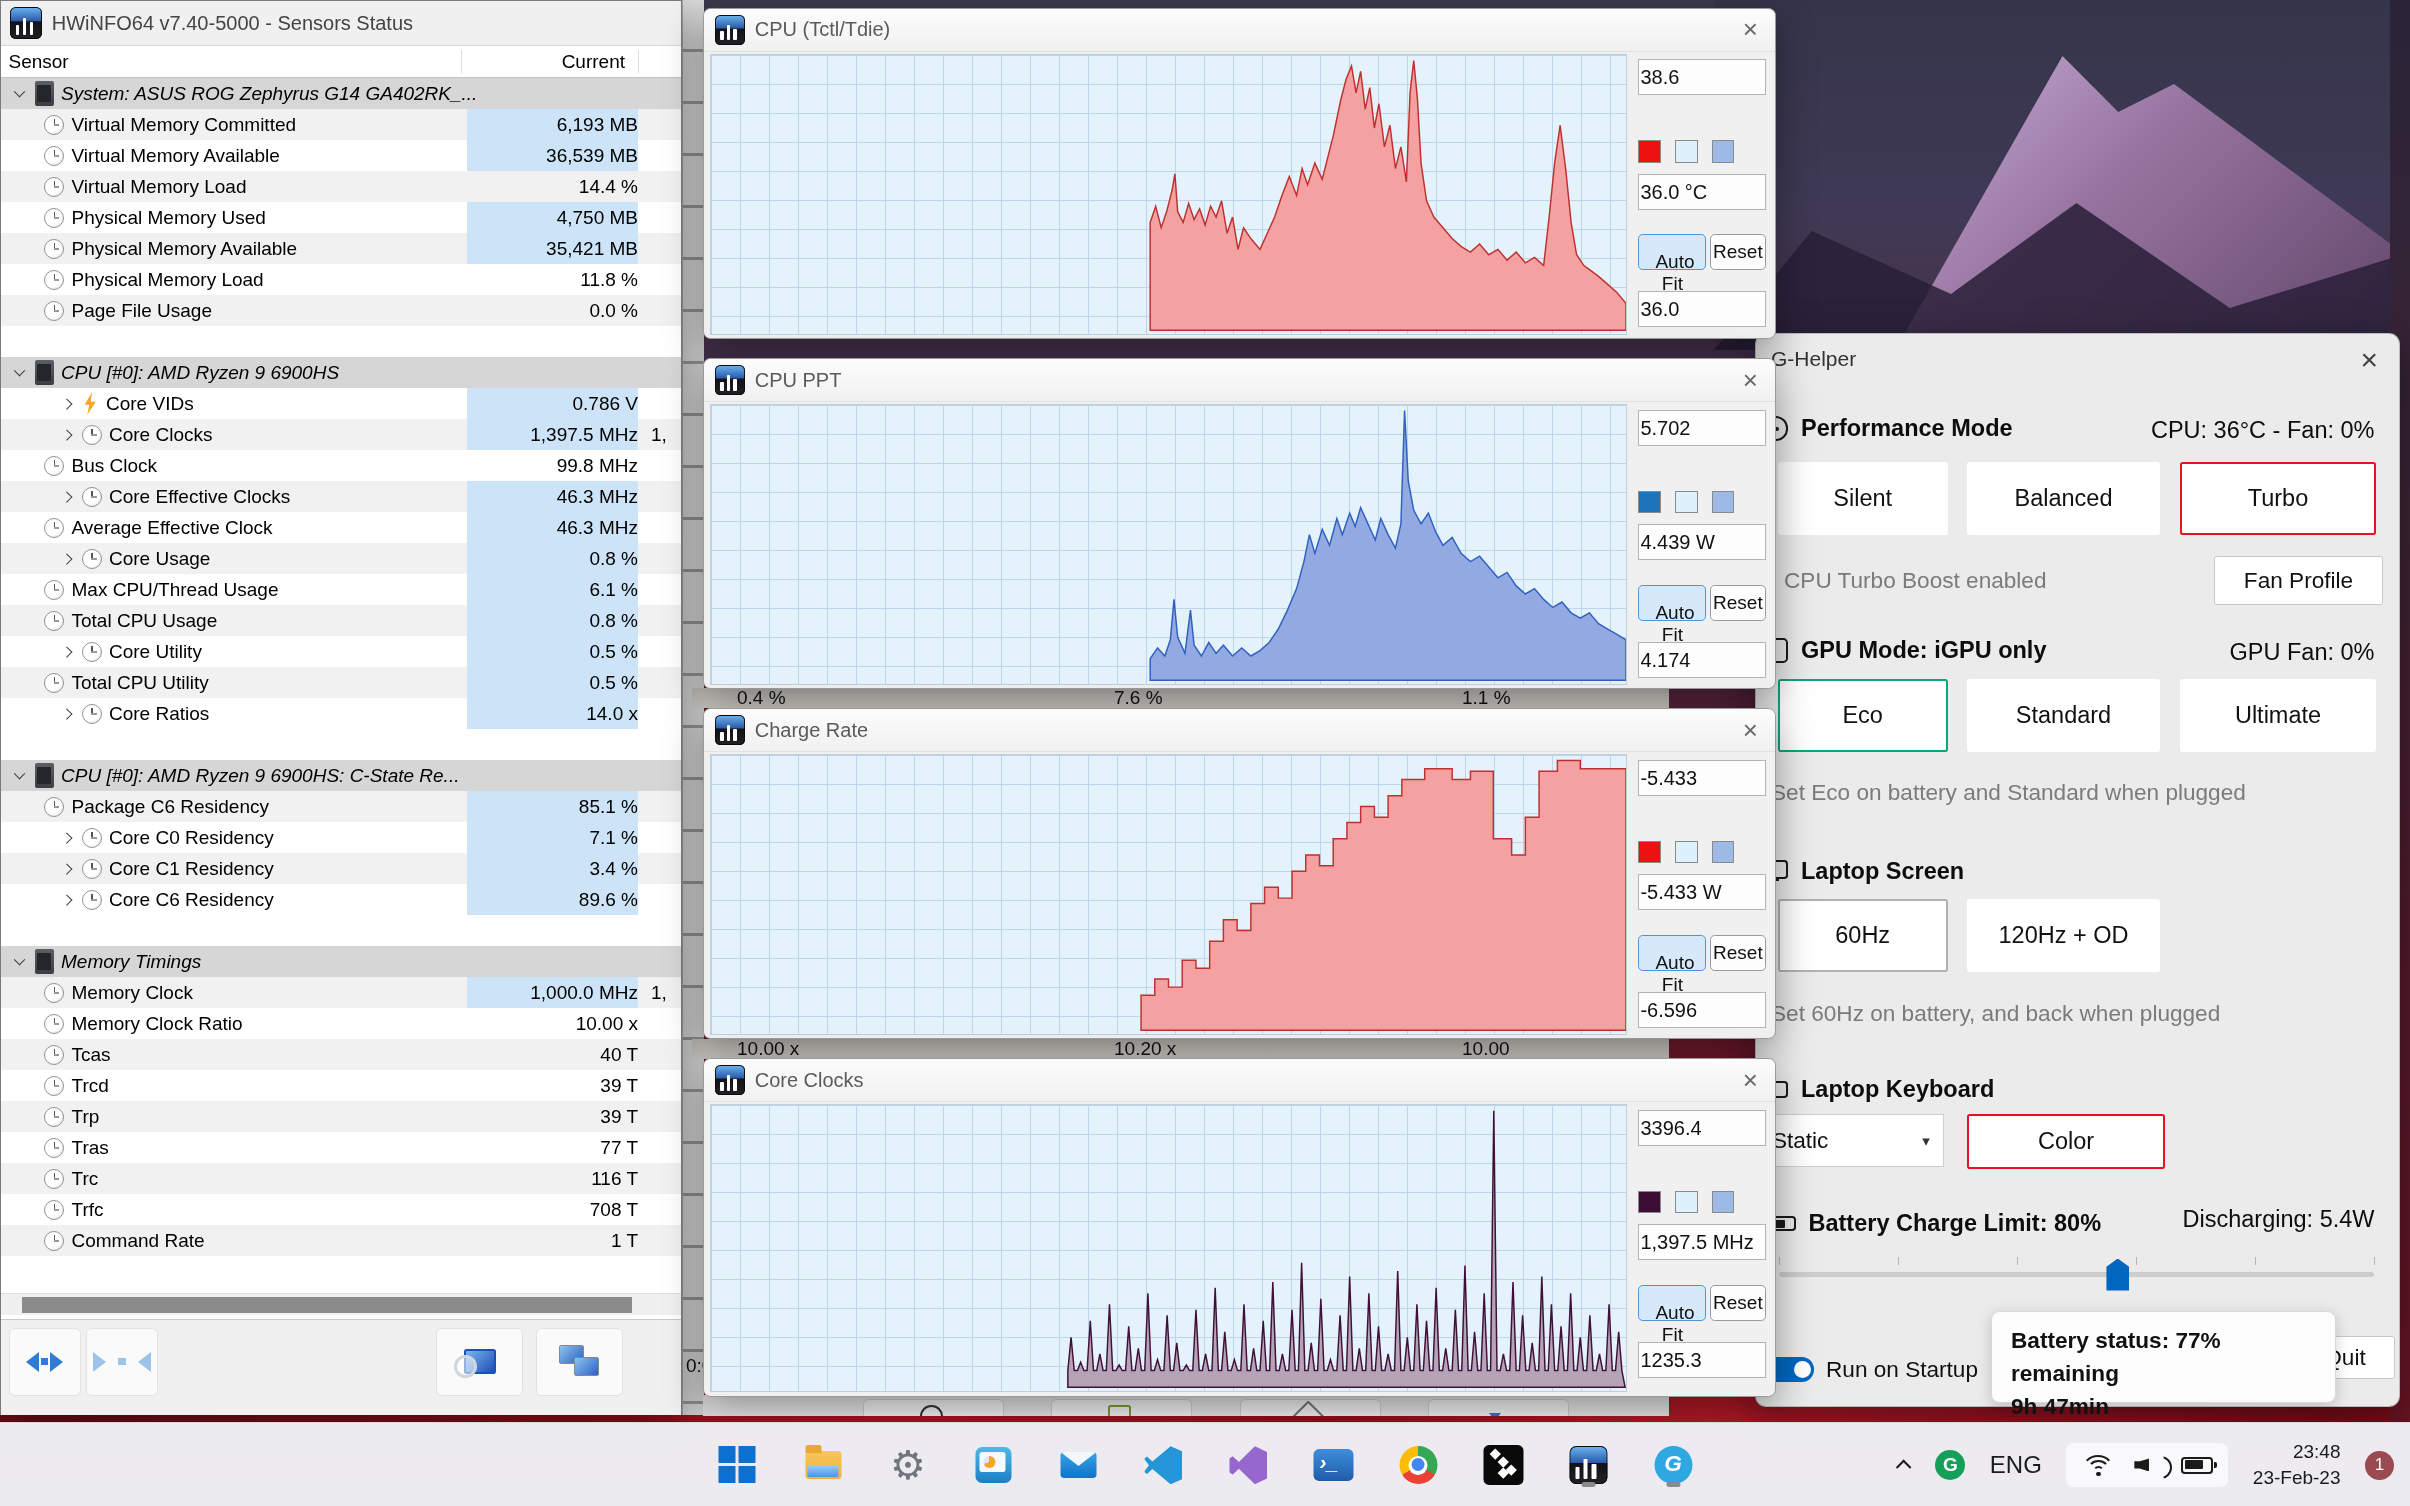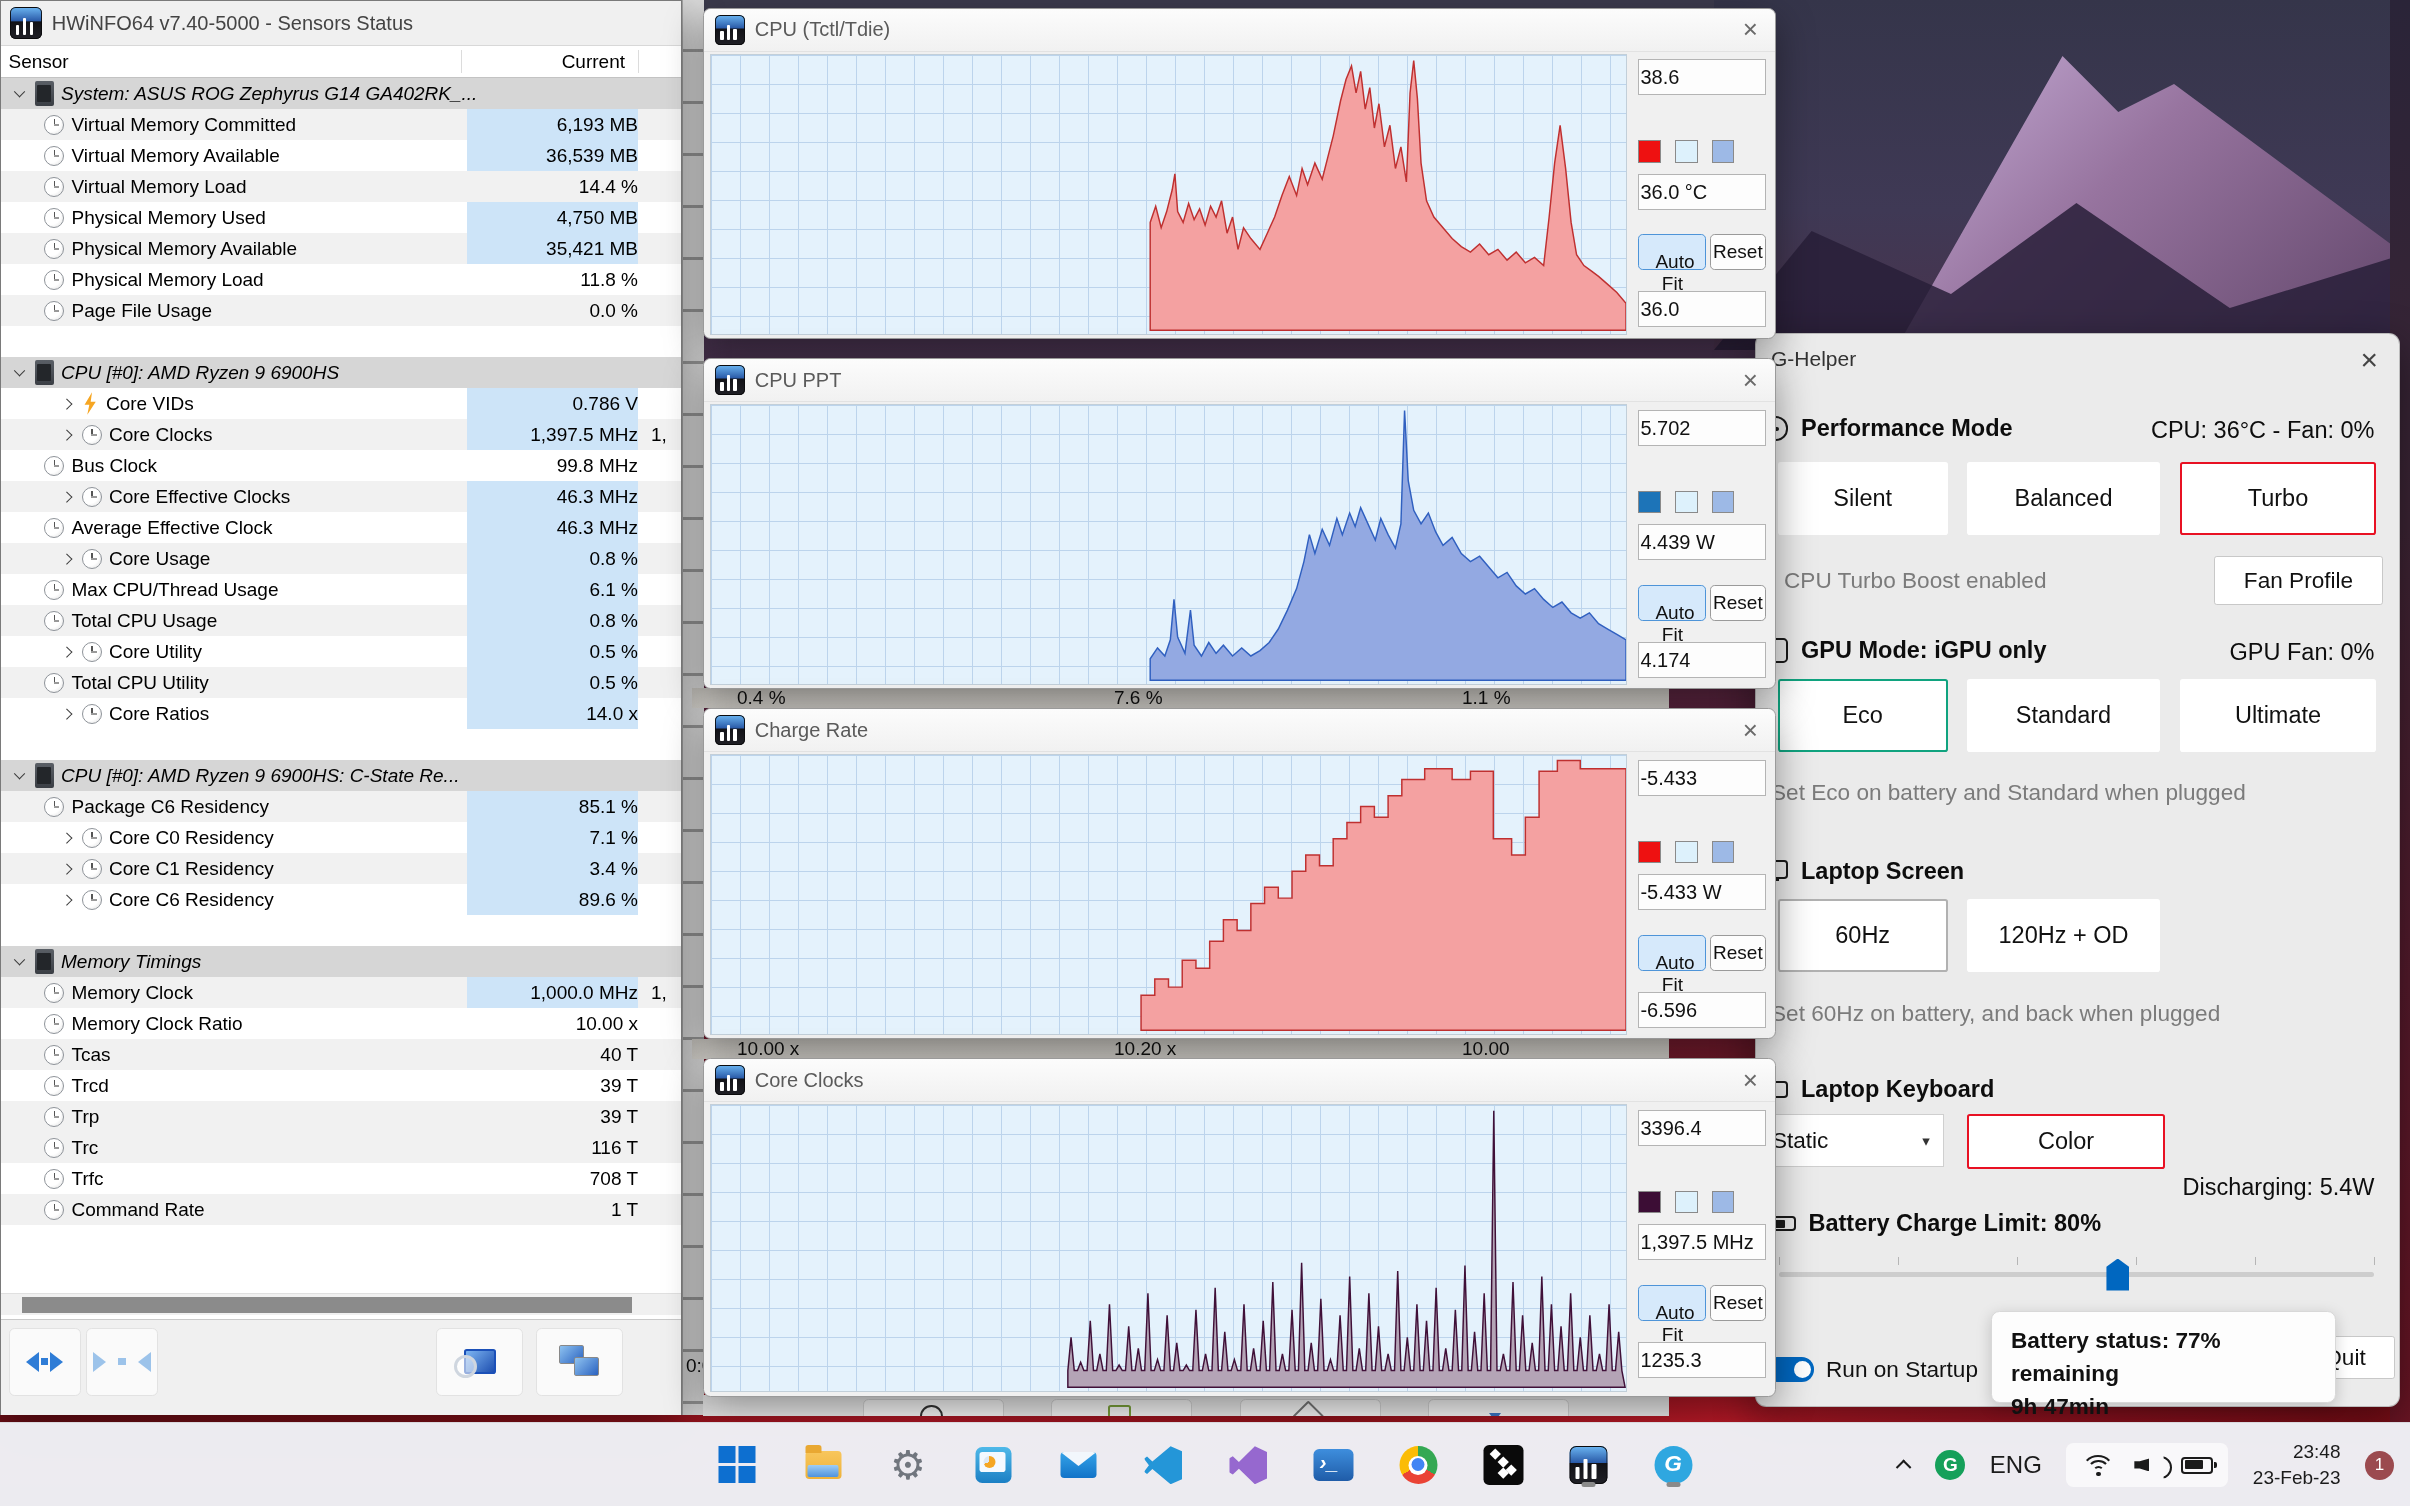--- a/index.html
+++ b/index.html
@@ -486,20 +486,27 @@
           <span class="slabel">Trcd</span>
           <span class="sval">39 T</span>
         </div>
         <div class="srow odd">
           <span class="ind-i"></span>
           <span class="clk"></span>
           <span class="gap8"></span>
           <span class="slabel">Trp</span>
           <span class="sval">39 T</span>
         </div>
+        <div class="srow even">
+          <span class="ind-i"></span>
+          <span class="clk"></span>
+          <span class="gap8"></span>
+          <span class="slabel">Tras</span>
+          <span class="sval">77 T</span>
+        </div>
         <div class="srow odd">
           <span class="ind-i"></span>
           <span class="clk"></span>
           <span class="gap8"></span>
           <span class="slabel">Trc</span>
           <span class="sval">116 T</span>
         </div>
         <div class="srow even">
           <span class="ind-i"></span>
           <span class="clk"></span>
@@ -704,21 +711,21 @@
     <div class="gh-drop" style="left:1.9px;top:780px;width:186px;height:53px">
       <span>Static</span>
       <span style="font-size:15px;color:#333">▾</span>
     </div>
     <button class="gh-smallbtn sel-red" style="left:211px;top:780px;width:198px;height:55px;border:2.8px solid #e81123;font-size:23.5px">Color</button>
 
     <div class="gh-hdr" style="left:7.5px;top:876px">
       <span class="gh-ic batt"></span>
       <span>Battery Charge Limit: 80%</span>
     </div>
-    <div class="gh-right" style="top:840px">Discharging: 5.4W</div>
+    <div class="gh-right" style="top:872px">Discharging: 5.4W</div>
     <div class="gh-slider" style="left:22.6px;top:917px;width:595px">
       <div class="gh-track"></div>
       <div id="slider-ticks">
           <div class="gh-tick" style="left: 0%;"></div>
           <div class="gh-tick" style="left: 20%;"></div>
           <div class="gh-tick" style="left: 40%;"></div>
           <div class="gh-tick" style="left: 60%;"></div>
           <div class="gh-tick" style="left: 80%;"></div>
           <div class="gh-tick" style="left: 100%;"></div>
         </div>

